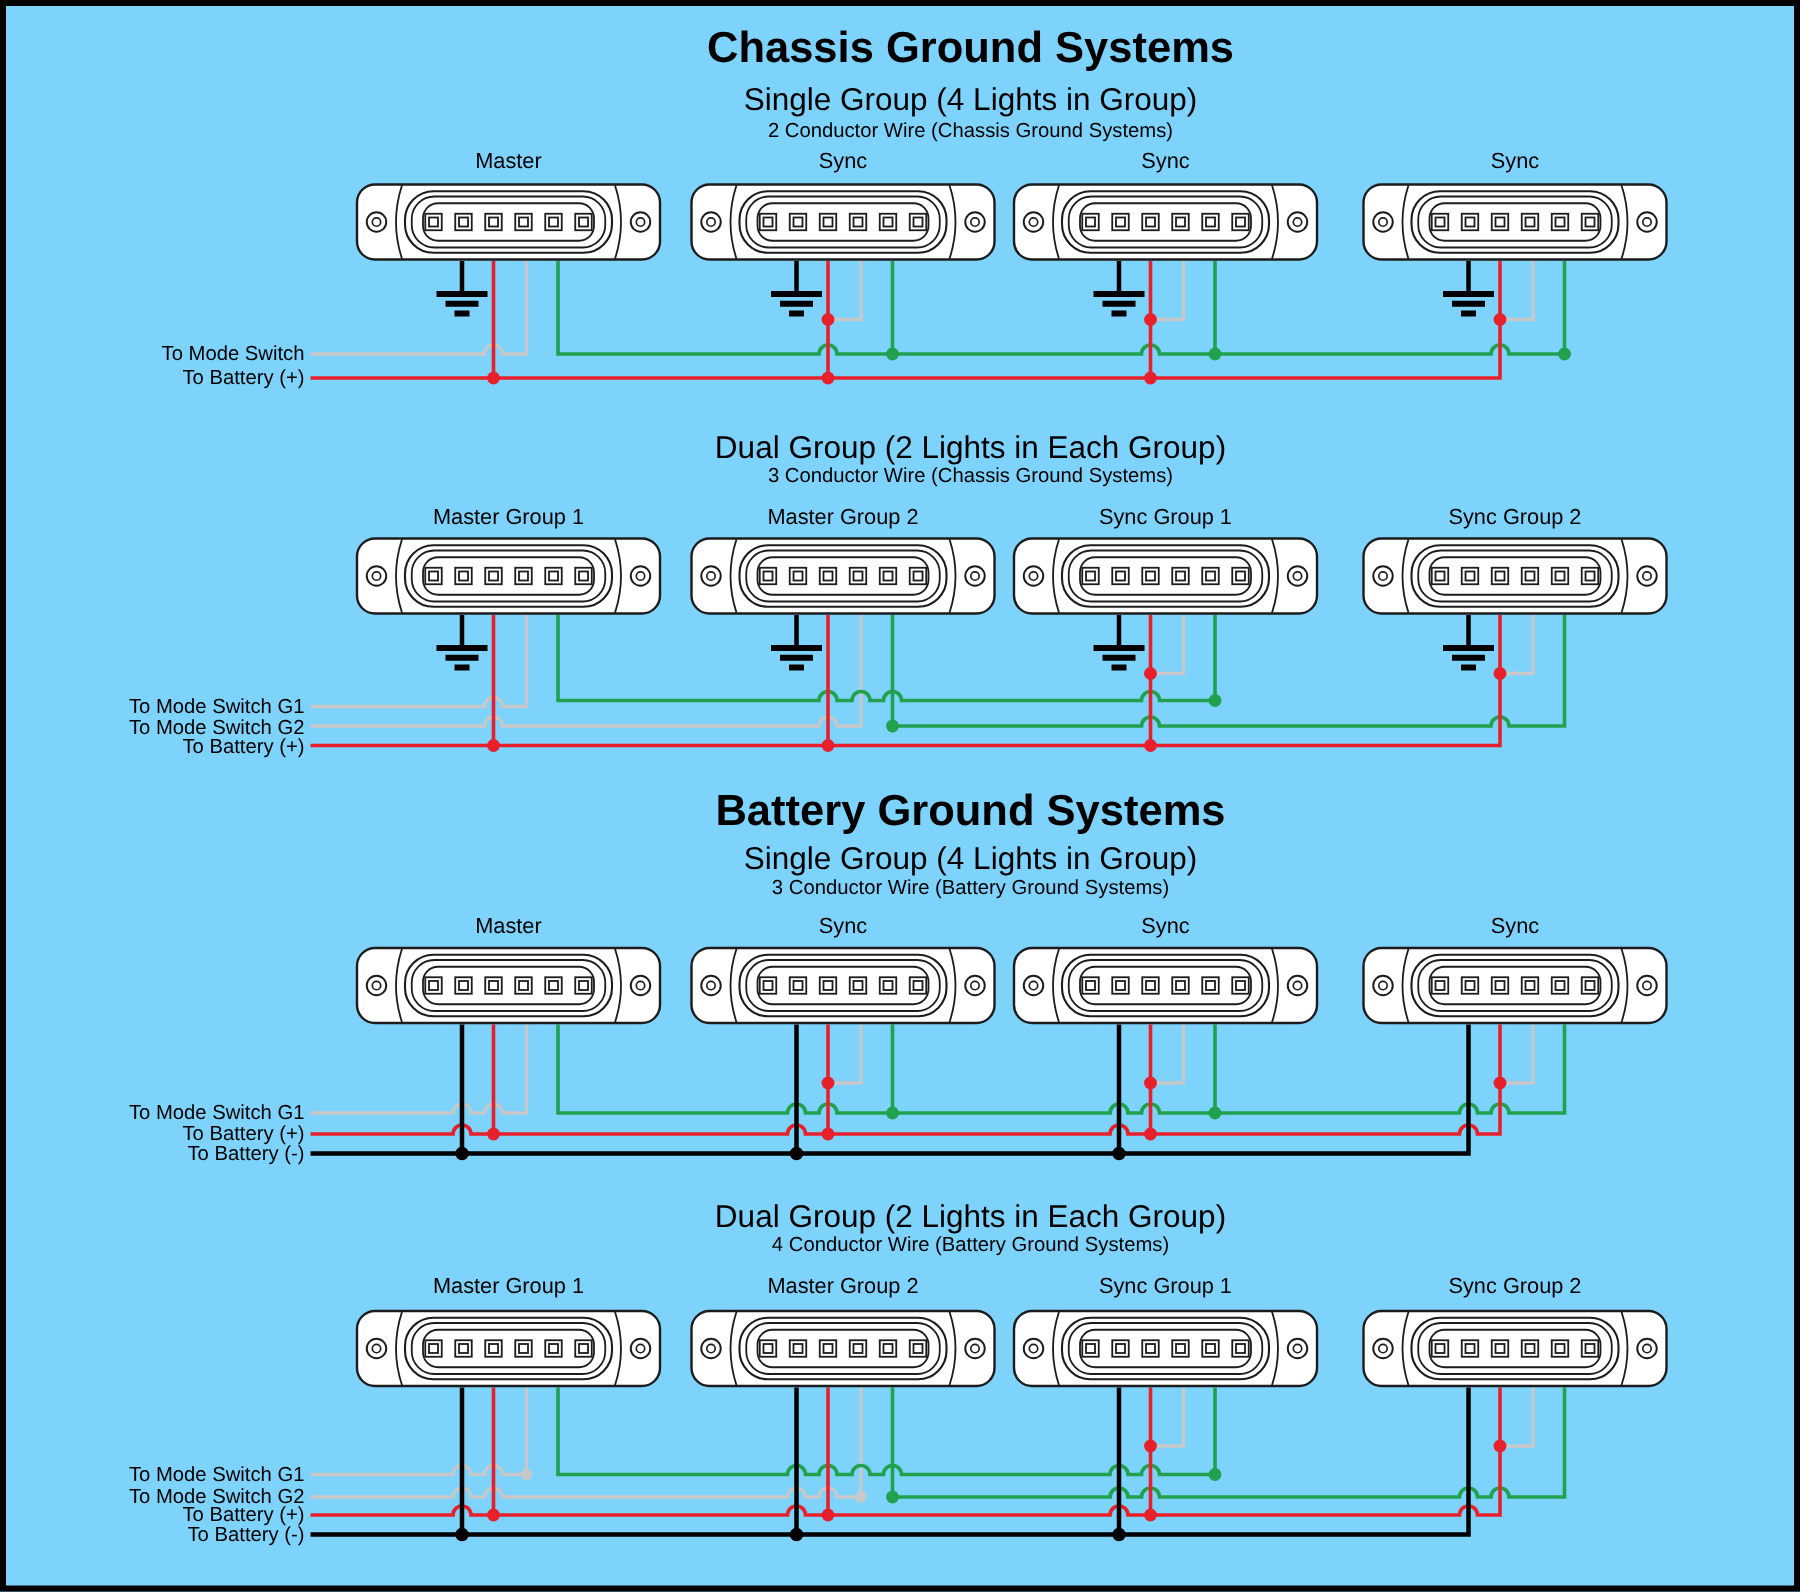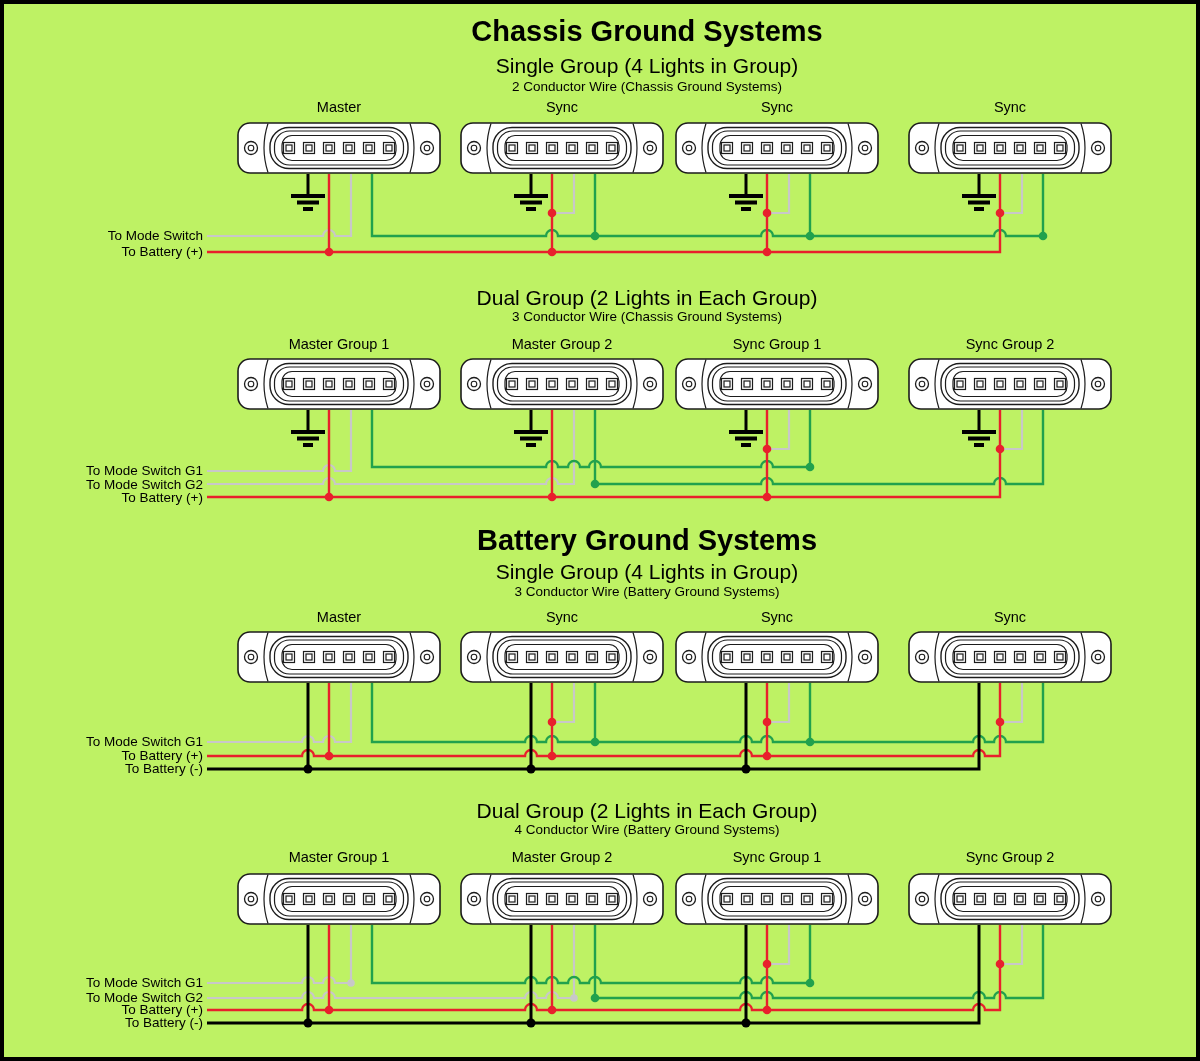--- a/index.html
+++ b/index.html
@@ -1,16 +1,16 @@
 <!DOCTYPE html>
 <html style="--wire-red: #e8202c; --wire-green: #21a14d; --wire-white: #c8c8c8; --wire-black: #000000;"><head>
 <meta charset="utf-8">
 <style>
   html,body{margin:0;padding:0;background:#000;}
-  .page{position:relative;width:1200px;height:1061px;background:#bef264;overflow:hidden;}
+  .page{position:relative;width:1200px;height:1061px;background:#7dd3fc;overflow:hidden;}
   .frame{position:absolute;inset:0;border:4px solid #000;pointer-events:none;}
   svg{position:absolute;left:0;top:0;}
   text{fill:#000;}
   .h1{font:bold 29px "Liberation Sans",sans-serif;}
   .h2{font:21px "Liberation Sans",sans-serif;}
   .h3{font:13.5px "Liberation Sans",sans-serif;}
   .lbl{font:14.5px "Liberation Sans",sans-serif;}
   .term{font:13.5px "Liberation Sans",sans-serif;}
   .wk{stroke:var(--wire-black,#000);stroke-width:3;fill:none;}
   .wr{stroke:var(--wire-red,#e8202c);stroke-width:2.4;fill:none;}

